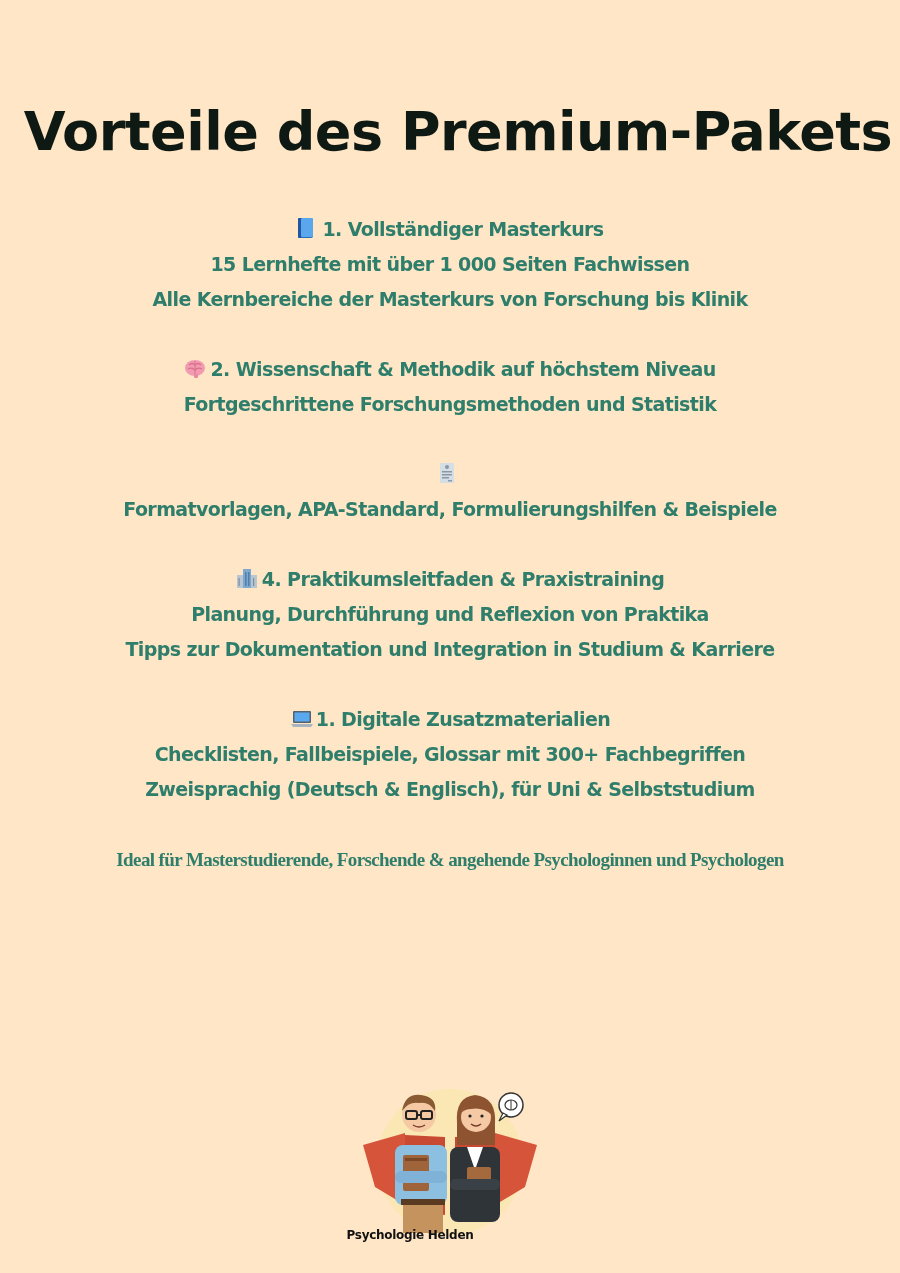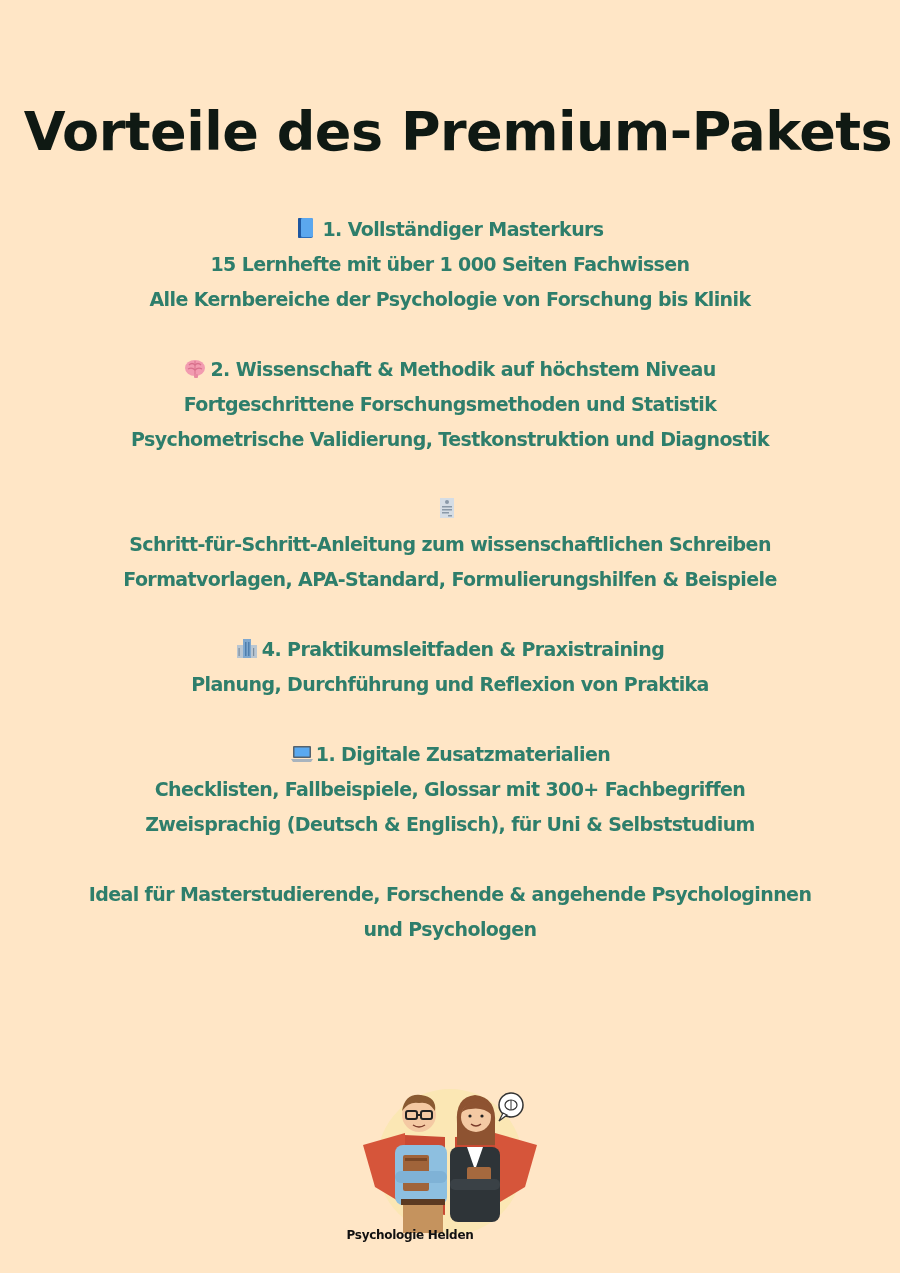--- a/index.html
+++ b/index.html
@@ -49,20 +49,21 @@
       font-size: 19px;
       line-height: 35px;
       height: 35px;
       white-space: nowrap;
       letter-spacing: -0.6px;
     }
     .line.wrap {
       white-space: normal;
       height: auto;
       padding: 0 80px;
+      font-family: Liberation Serif, serif;
     }
     .heading .icon {
       display: inline-block;
       width: 20px;
       height: 22px;
       vertical-align: -3px;
       margin-right: 6px;
     }
     .logo-wrap {
       position: absolute;
@@ -105,71 +106,70 @@
       <div class="line heading">
         <span class="icon">
           <svg width="20" height="22" viewBox="0 0 20 22">
             <rect x="2" y="1" width="15" height="20" rx="2" fill="#2B6CB8"></rect>
             <rect x="5" y="1" width="12" height="19" rx="1.5" fill="#5BA7EE"></rect>
             <rect x="2" y="1" width="3" height="20" rx="1" fill="#1F57A0"></rect>
           </svg>
         </span><span>1. Vollständiger Masterkurs</span>
       </div>
       <div class="line">15 Lernhefte mit über 1 000 Seiten Fachwissen</div>
-      <div class="line">Alle Kernbereiche der Psychologie von Forschung bis Klinik</div>
+      <div class="line">Alle Kernbereiche der Masterkurs von Forschung bis Klinik</div>
     </div>
 
     <div class="section">
       <div class="line heading">
         <span class="icon">
           <svg width="22" height="20" viewBox="0 0 22 20">
             <ellipse cx="11" cy="9" rx="10" ry="8" fill="#F29BB0"></ellipse>
             <path d="M5 6 Q8 3 11 6 Q14 3 17 6" stroke="#D9708C" stroke-width="1.3" fill="none"></path>
             <path d="M4 10 Q8 8 11 11 Q14 8 18 10" stroke="#D9708C" stroke-width="1.3" fill="none"></path>
             <line x1="11" y1="2" x2="11" y2="16" stroke="#D9708C" stroke-width="1"></line>
             <rect x="10" y="15" width="4" height="4" rx="1" fill="#E88AA1"></rect>
           </svg>
         </span><span>2. Wissenschaft &amp; Methodik auf höchstem Niveau</span>
       </div>
       <div class="line">Fortgeschrittene Forschungsmethoden und Statistik</div>
-      <div class="line">Psychometrische Validierung, Testkonstruktion und Diagnostik</div>
     </div>
 
     <div class="section">
       <div class="line heading">
         <span class="icon">
           <svg width="18" height="22" viewBox="0 0 18 22">
             <rect x="2" y="1" width="14" height="20" fill="#D5DDE5"></rect>
             <circle cx="9" cy="5" r="2" fill="#8A99A8"></circle>
             <rect x="4" y="9" width="10" height="1.5" fill="#8A99A8"></rect>
             <rect x="4" y="12" width="10" height="1.5" fill="#8A99A8"></rect>
             <rect x="4" y="15" width="7" height="1.5" fill="#8A99A8"></rect>
             <rect x="10" y="18" width="4" height="1.5" fill="#8A99A8"></rect>
           </svg>
         </span>
       </div>
-      <div class="line">Schritt-für-Schritt-Anleitung zum wissenschaftlichen Schreiben</div>
       <div class="line">Formatvorlagen, APA-Standard, Formulierungshilfen &amp; Beispiele</div>
     </div>
 
     <div class="section">
       <div class="line heading">
         <span class="icon">
           <svg width="22" height="22" viewBox="0 0 22 22">
             <rect x="1" y="8" width="6" height="13" fill="#B9C6D2"></rect>
             <rect x="7" y="2" width="8" height="19" fill="#7FA8CF"></rect>
             <rect x="15" y="8" width="6" height="13" fill="#B9C6D2"></rect>
             <rect x="9" y="5" width="1.5" height="14" fill="#4F7FAE"></rect>
             <rect x="12" y="5" width="1.5" height="14" fill="#4F7FAE"></rect>
             <rect x="2.5" y="11" width="1.2" height="8" fill="#7D8E9E"></rect>
             <rect x="17" y="11" width="1.2" height="8" fill="#7D8E9E"></rect>
           </svg>
         </span><span>4. Praktikumsleitfaden &amp; Praxistraining</span>
       </div>
       <div class="line">Planung, Durchführung und Reflexion von Praktika</div>
+      <div class="line">Tipps zur Dokumentation und Integration in Studium &amp; Karriere</div>
     </div>
 
     <div class="section">
       <div class="line heading">
         <span class="icon">
           <svg width="24" height="20" viewBox="0 0 24 20">
             <rect x="3" y="2" width="18" height="12" rx="1" fill="#54626E"></rect>
             <rect x="4.5" y="3.5" width="15" height="9" fill="#5AA9F0"></rect>
             <path d="M1 15 L23 15 L21 18 L3 18 Z" fill="#A9B4BE"></path>
           </svg>

